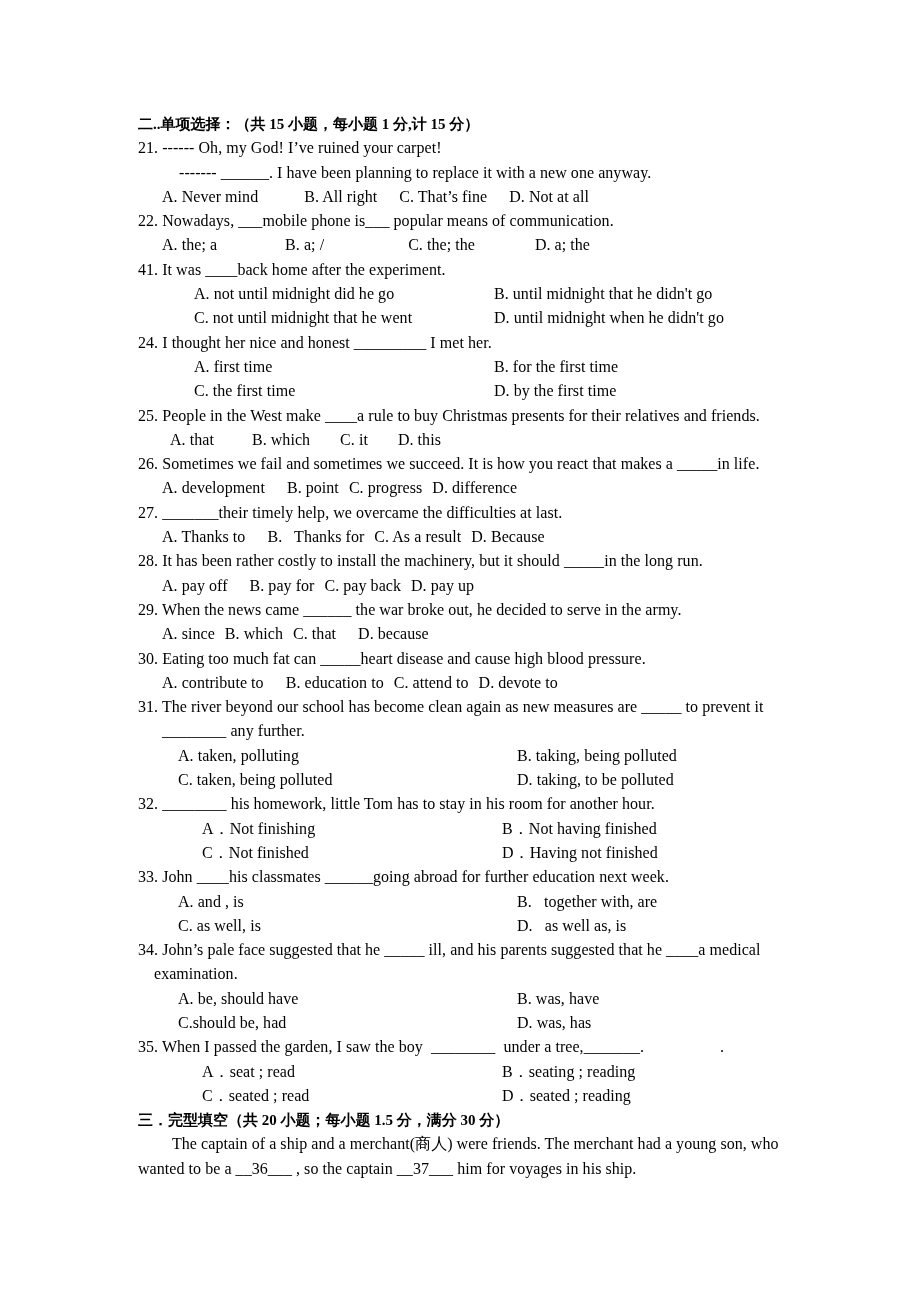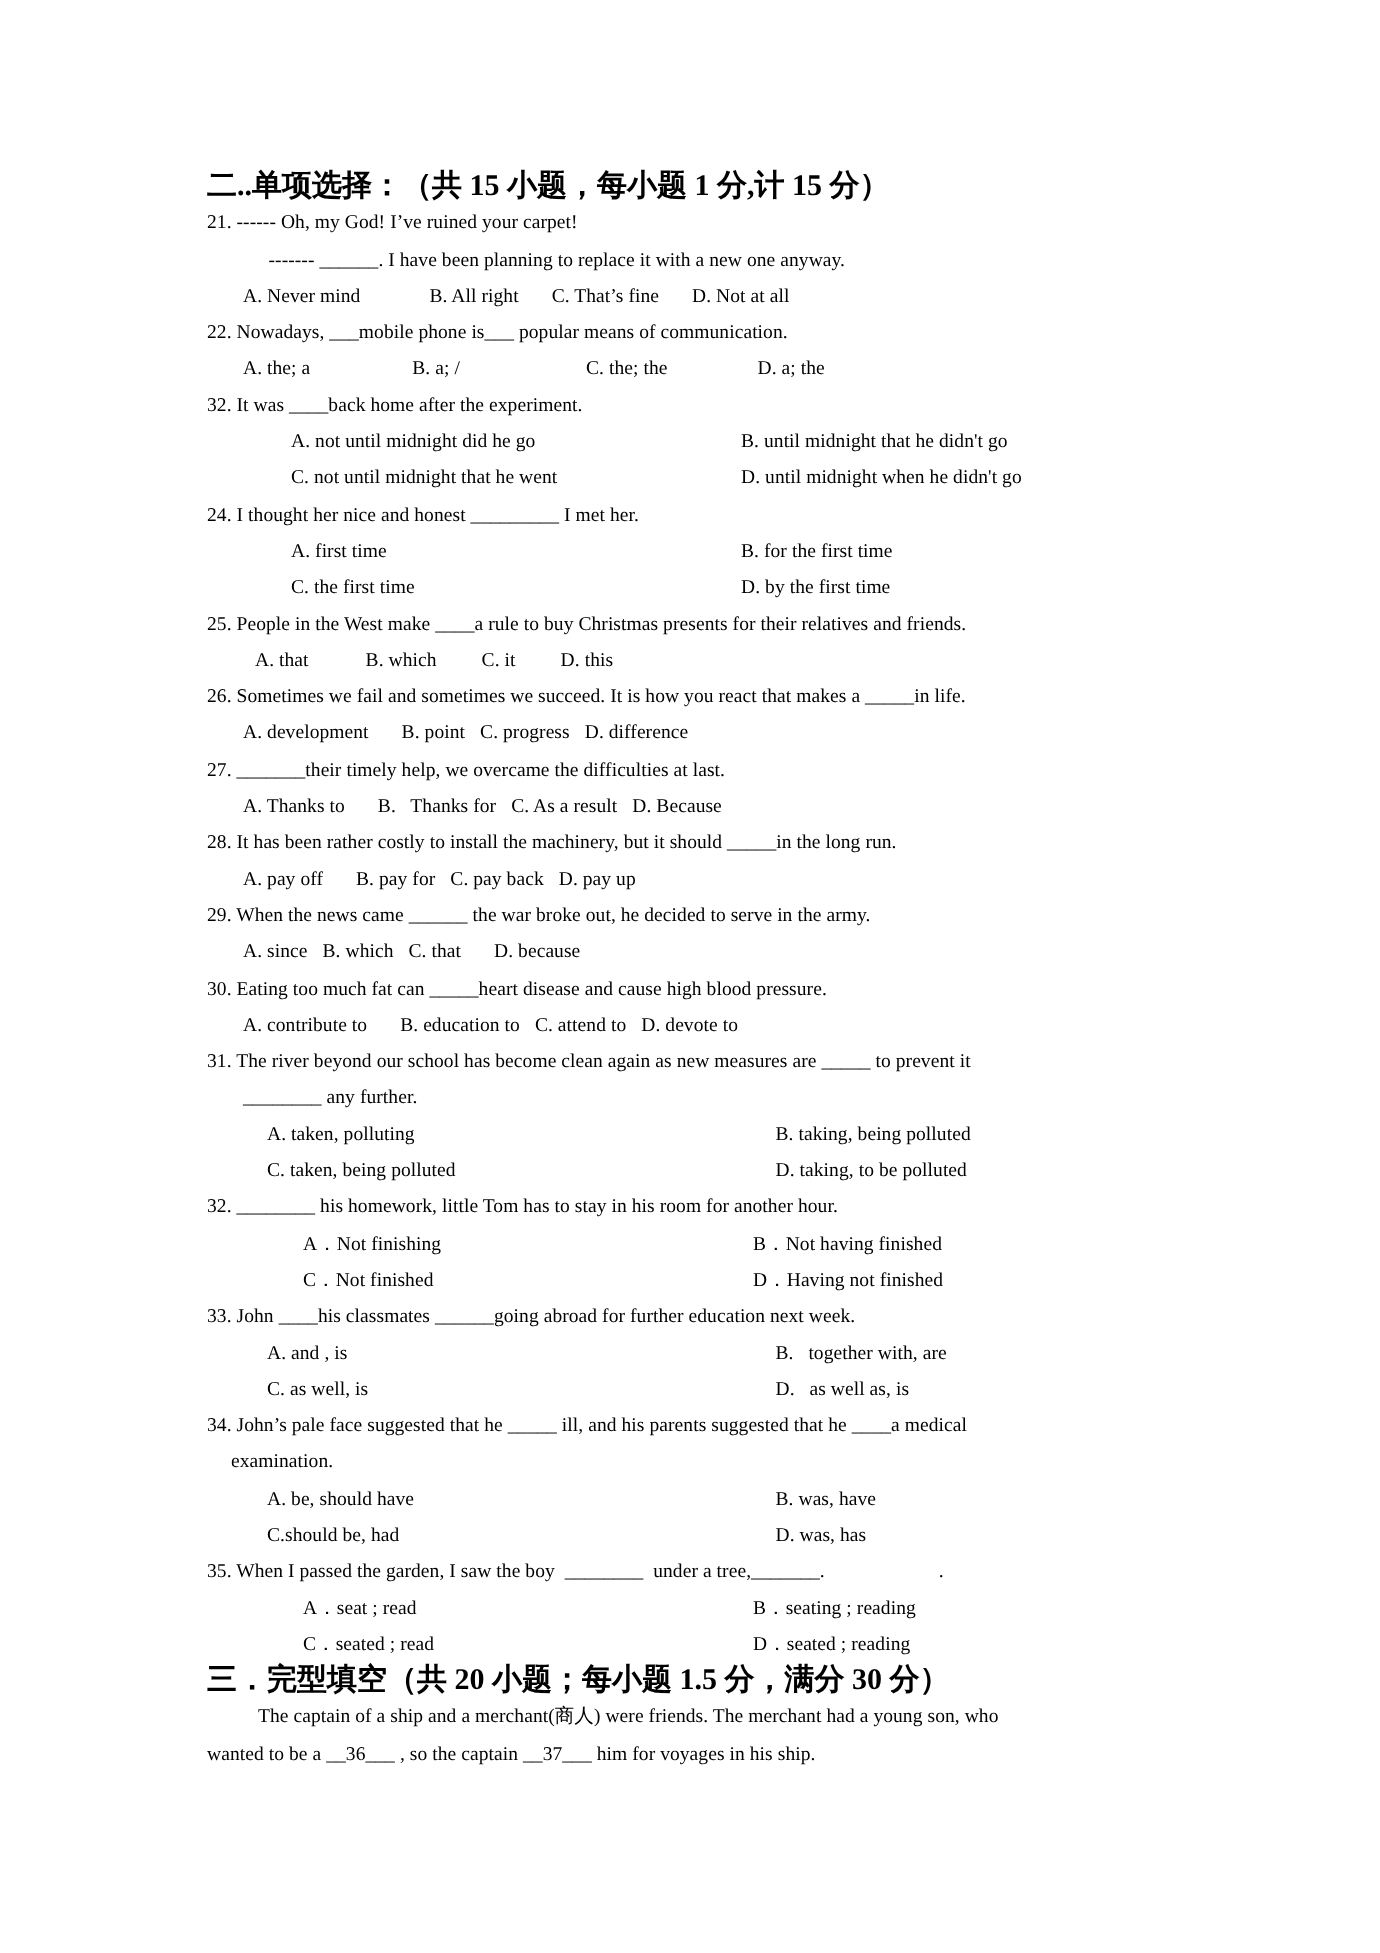--- a/index.html
+++ b/index.html
@@ -16,27 +16,27 @@
   }
   .page {
     position: relative;
     width: 920px;
     height: 1302px;
     box-sizing: border-box;
     padding: 112px 90px 0 138px;
     overflow: hidden;
   }
   .line {
-    font-size: 13px;
+    font-size: 16px;
     line-height: 24.3px;
     white-space: pre-wrap;
     letter-spacing: 0.05px;
   }
   .sec-head {
-    font-size: 20px;
+    font-size: 15px;
     line-height: 24.3px;
     font-weight: bold;
     white-space: pre-wrap;
   }
   .cn {
     font-family: "Liberation Serif", "DejaVu Serif", serif;
   }
   
   .ind-0  { padding-left: 0px; }
   .ind-1  { padding-left: 8px; gap: 39px; }
@@ -67,21 +67,21 @@
 
   <div class="sec-head cn">二..单项选择：（共 15 小题，每小题 1 分,计 15 分）</div>
 
   <div class="line ind-0">21. ------ Oh, my God! I’ve ruined your carpet!</div>
   <div class="line ind-5">------- ______. I have been planning to replace it with a new one anyway.</div>
   <div class="line ind-3 opt-row"><span>A. Never mind</span><span class="gap-lg"></span><span>B. All right</span><span class="gap-md"></span><span>C. That’s fine</span><span class="gap-md"></span><span>D. Not at all</span></div>
 
   <div class="line ind-0">22. Nowadays, ___mobile phone is___ popular means of communication.</div>
   <div class="line ind-3 opt-row"><span>A. the; a</span><span style="display:inline-block;width:68px"></span><span>B. a; /</span><span style="display:inline-block;width:84px"></span><span>C. the; the</span><span style="display:inline-block;width:60px"></span><span>D. a; the</span></div>
 
-  <div class="line ind-0">32. It was ____back home after the experiment.</div>
+  <div class="line ind-0">41. It was ____back home after the experiment.</div>
   <div class="line ind-3 two-col"><span>A. not until midnight did he go</span><span>B. until midnight that he didn't go</span></div>
   <div class="line ind-3 two-col"><span>C. not until midnight that he went</span><span>D. until midnight when he didn't go</span></div>
 
   <div class="line ind-0">24. I thought her nice and honest _________ I met her.</div>
   <div class="line ind-3 two-col"><span>A. first time</span><span>B. for the first time</span></div>
   <div class="line ind-3 two-col"><span>C. the first time</span><span>D. by the first time</span></div>
 
   <div class="line ind-0">25. People in the West make ____a rule to buy Christmas presents for their relatives and friends.</div>
   <div class="line ind-4 opt-row"><span>A. that</span><span style="display:inline-block;width:38px"></span><span>B. which</span><span style="display:inline-block;width:30px"></span><span>C. it</span><span style="display:inline-block;width:30px"></span><span>D. this</span></div>
 

